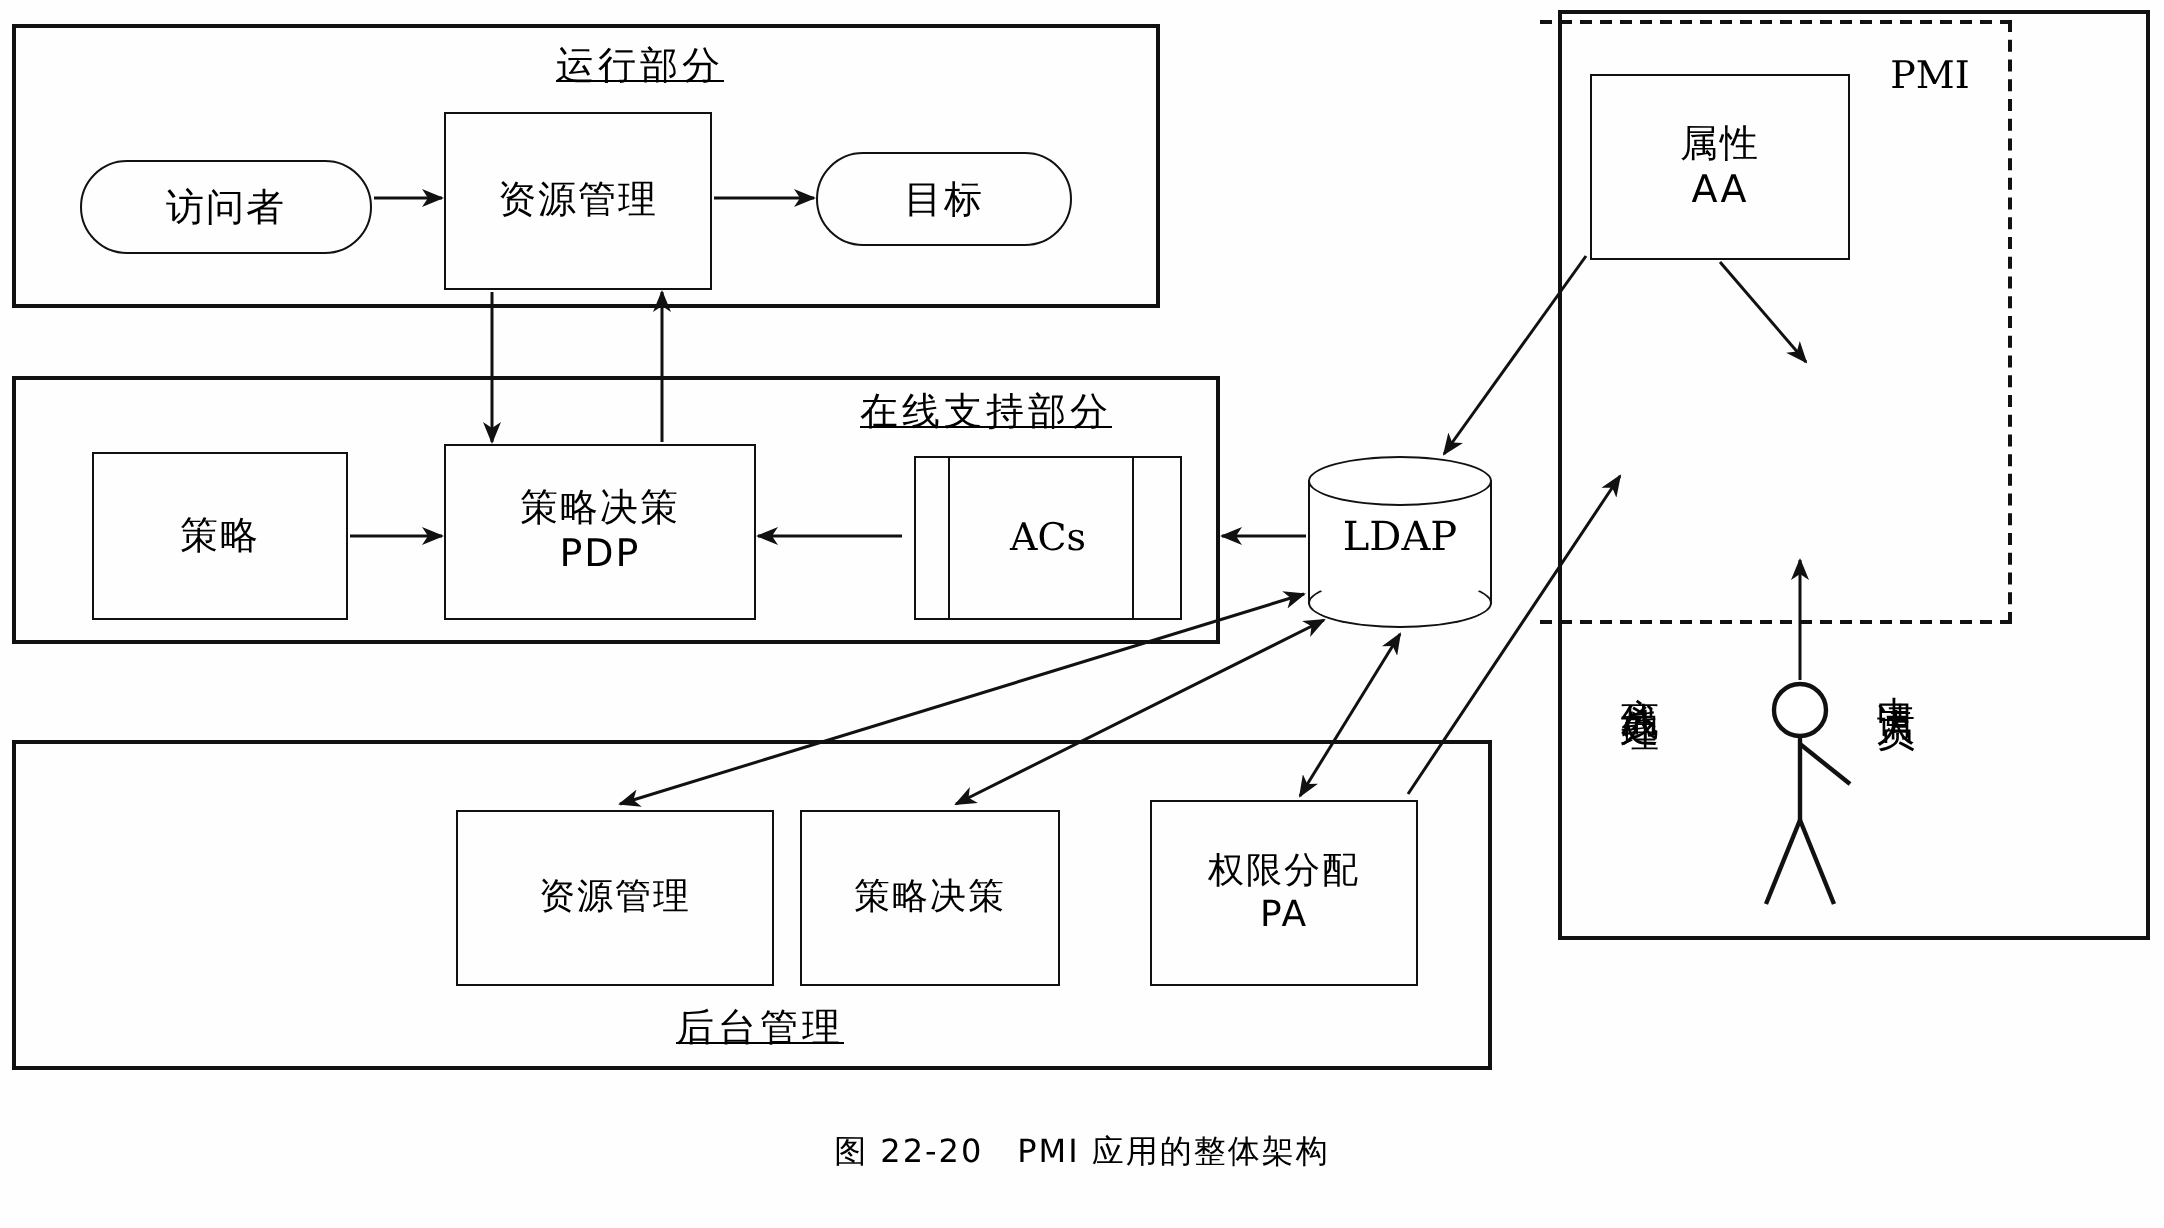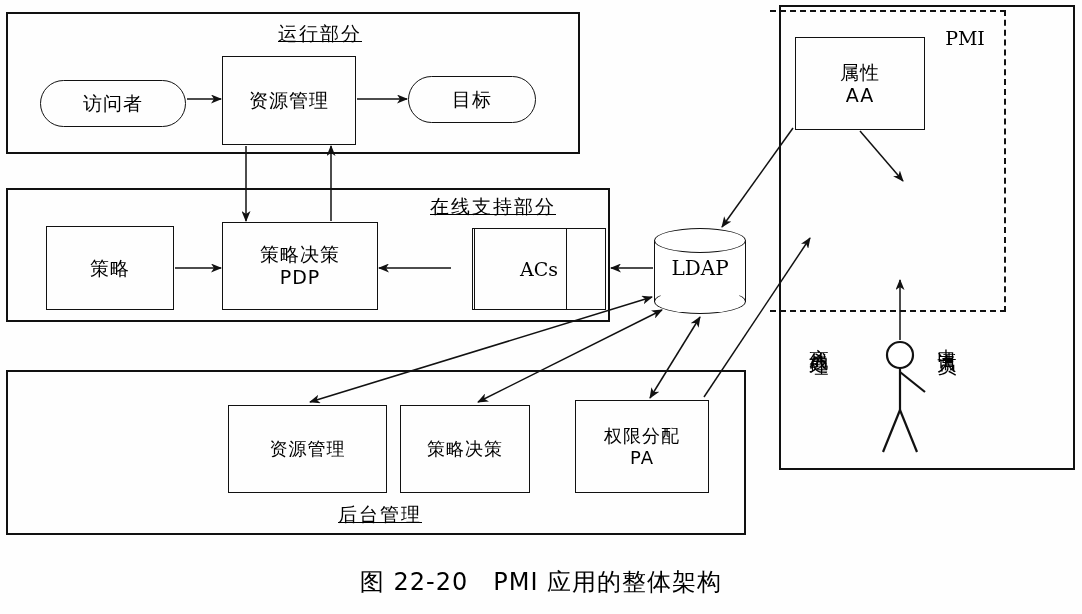--- a/index.html
+++ b/index.html
@@ -85,21 +85,21 @@
     position:absolute;
     left:0; top:0;
     width:1082px;
     height:614px;
     pointer-events:none;
   }
   .cap{
     position:absolute;
     width:100%;
     text-align:center;
-    font-size:24px;
+    font-size:16px;
     letter-spacing:1px;
   }
   .cyl-top, .cyl-bot{
     position:absolute;
     border:1.6px solid #111;
     border-radius:50%;
     box-sizing:border-box;
     background:#fff;
   }
   .cyl-body{
@@ -131,21 +131,21 @@
   <div class="pill cn" style="left:408px;top:76px;width:128px;height:47px;">目标</div>
 
   <div class="box outer" style="left:6px;top:188px;width:604px;height:134px;"></div>
   <div class="lbl sec-title" style="left:388px;top:192px;width:210px;height:28px;">在线支持部分</div>
 
   <div class="node cn" style="left:46px;top:226px;width:128px;height:84px;">策略</div>
 
   <div class="node cn" style="left:222px;top:222px;width:156px;height:88px;">策略决策
 PDP</div>
 
-  <div class="node lat" style="left:472px;top:228px;width:134px;height:82px;">ACs</div>
+  <div class="node lat" style="left:457px;top:228px;width:134px;height:82px;">ACs</div>
   <div class="divider" style="left:474px;top:229px;height:80px;"></div>
   <div class="divider" style="left:566px;top:229px;height:80px;"></div>
 
   <div class="box outer" style="left:6px;top:370px;width:740px;height:165px;"></div>
   <div class="lbl sec-title" style="left:300px;top:500px;width:160px;height:28px;">后台管理</div>
 
 
   <div class="node cn-sm" style="left:228px;top:405px;width:159px;height:88px;">资源管理</div>
 
   <div class="node cn-sm" style="left:400px;top:405px;width:130px;height:88px;">策略决策</div>

